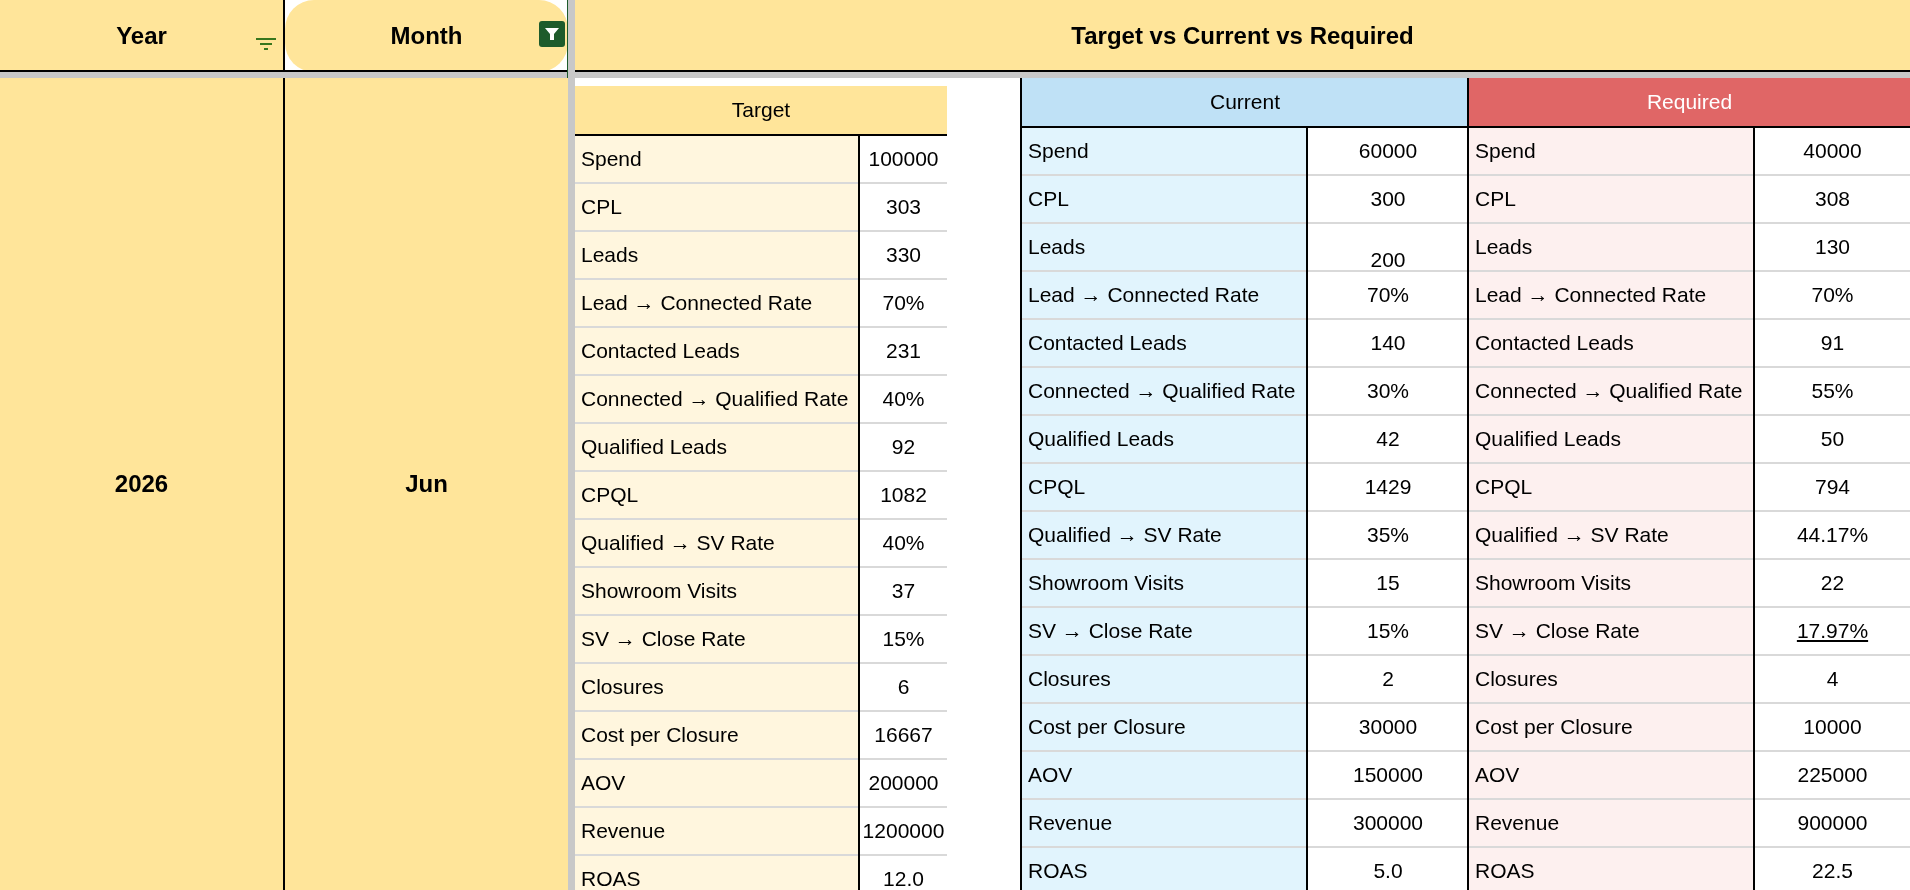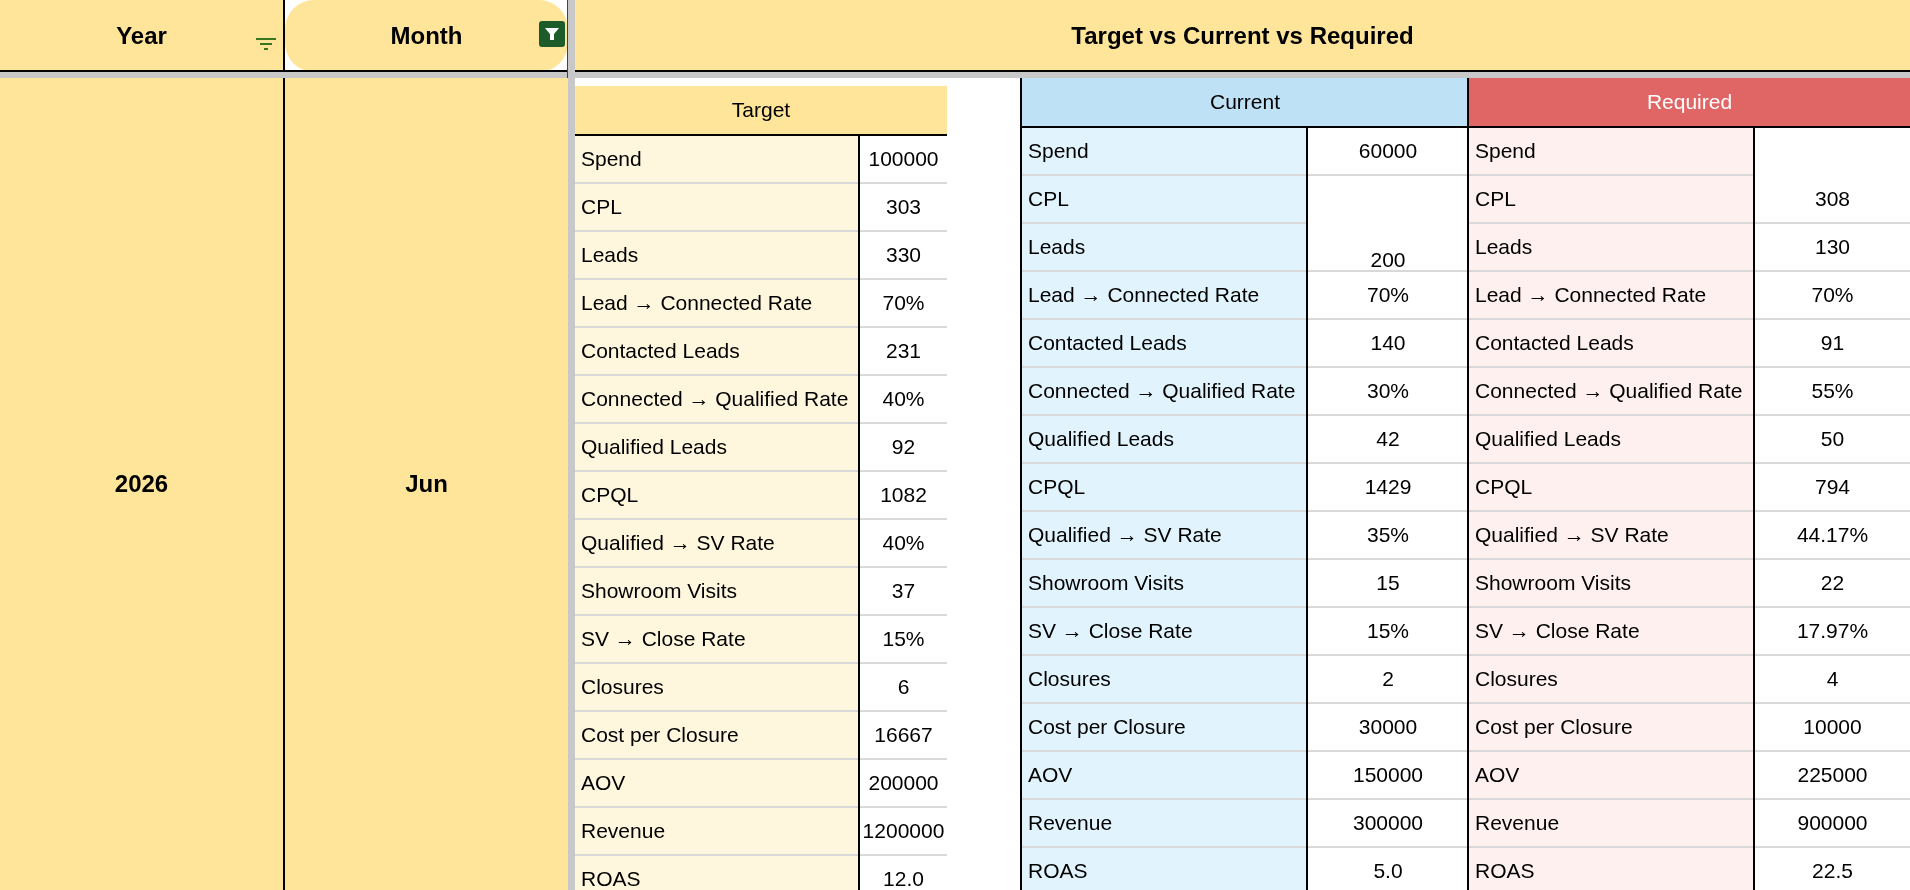--- a/index.html
+++ b/index.html
@@ -152,20 +152,21 @@
   </div>
   <div id="rows-1">
       <div class="row">
         <div class="cell-label" style="width: 284px; background: rgb(225, 244, 253);">Spend</div>
         <div style="width: 2px; background: rgb(0, 0, 0);"></div>
         <div class="cell-value" style="flex: 1 1 0%;">60000</div>
       </div>
       <div class="row">
         <div class="cell-label" style="width: 284px; background: rgb(225, 244, 253);">CPL</div>
         <div style="width: 2px; background: rgb(0, 0, 0);"></div>
+        <div class="cell-value" style="flex: 1 1 0%;">300</div>
       </div>
       <div class="row">
         <div class="cell-label" style="width: 284px; background: rgb(225, 244, 253);">Leads</div>
         <div style="width: 2px; background: rgb(0, 0, 0);"></div>
         <div class="cell-value" style="flex: 1 1 0%; margin-top: 26px;">200</div>
       </div>
       <div class="row">
         <div class="cell-label" style="width: 284px; background: rgb(225, 244, 253);">Lead → Connected Rate</div>
         <div style="width: 2px; background: rgb(0, 0, 0);"></div>
         <div class="cell-value" style="flex: 1 1 0%;">70%</div>
@@ -235,20 +236,21 @@
 <div class="abs vline" style="left:1467px;top:78px;height:812px;"></div>
 
 <div class="abs" style="left:1469px;top:78px;width:441px;height:812px;">
   <div class="sec-hdr" style="height:48px;background:#e06666;color:#ffffff;">
     <span>Required</span>
   </div>
   <div id="rows-2">
       <div class="row">
         <div class="cell-label" style="width: 284px; background: rgb(253, 240, 239);">Spend</div>
         <div style="width: 2px; background: rgb(0, 0, 0);"></div>
+        <div class="cell-value" style="flex: 1 1 0%;">40000</div>
       </div>
       <div class="row">
         <div class="cell-label" style="width: 284px; background: rgb(253, 240, 239);">CPL</div>
         <div style="width: 2px; background: rgb(0, 0, 0);"></div>
         <div class="cell-value" style="flex: 1 1 0%;">308</div>
       </div>
       <div class="row">
         <div class="cell-label" style="width: 284px; background: rgb(253, 240, 239);">Leads</div>
         <div style="width: 2px; background: rgb(0, 0, 0);"></div>
         <div class="cell-value" style="flex: 1 1 0%;">130</div>
@@ -284,21 +286,21 @@
         <div class="cell-value" style="flex: 1 1 0%;">44.17%</div>
       </div>
       <div class="row">
         <div class="cell-label" style="width: 284px; background: rgb(253, 240, 239);">Showroom Visits</div>
         <div style="width: 2px; background: rgb(0, 0, 0);"></div>
         <div class="cell-value" style="flex: 1 1 0%;">22</div>
       </div>
       <div class="row">
         <div class="cell-label" style="width: 284px; background: rgb(253, 240, 239);">SV → Close Rate</div>
         <div style="width: 2px; background: rgb(0, 0, 0);"></div>
-        <div class="cell-value" style="flex: 1 1 0%;">17.97%</div>
+        <div class="cell-value" style="flex: 1 1 0%; text-decoration: underline;">17.97%</div>
       </div>
       <div class="row">
         <div class="cell-label" style="width: 284px; background: rgb(253, 240, 239);">Closures</div>
         <div style="width: 2px; background: rgb(0, 0, 0);"></div>
         <div class="cell-value" style="flex: 1 1 0%;">4</div>
       </div>
       <div class="row">
         <div class="cell-label" style="width: 284px; background: rgb(253, 240, 239);">Cost per Closure</div>
         <div style="width: 2px; background: rgb(0, 0, 0);"></div>
         <div class="cell-value" style="flex: 1 1 0%;">10000</div>

